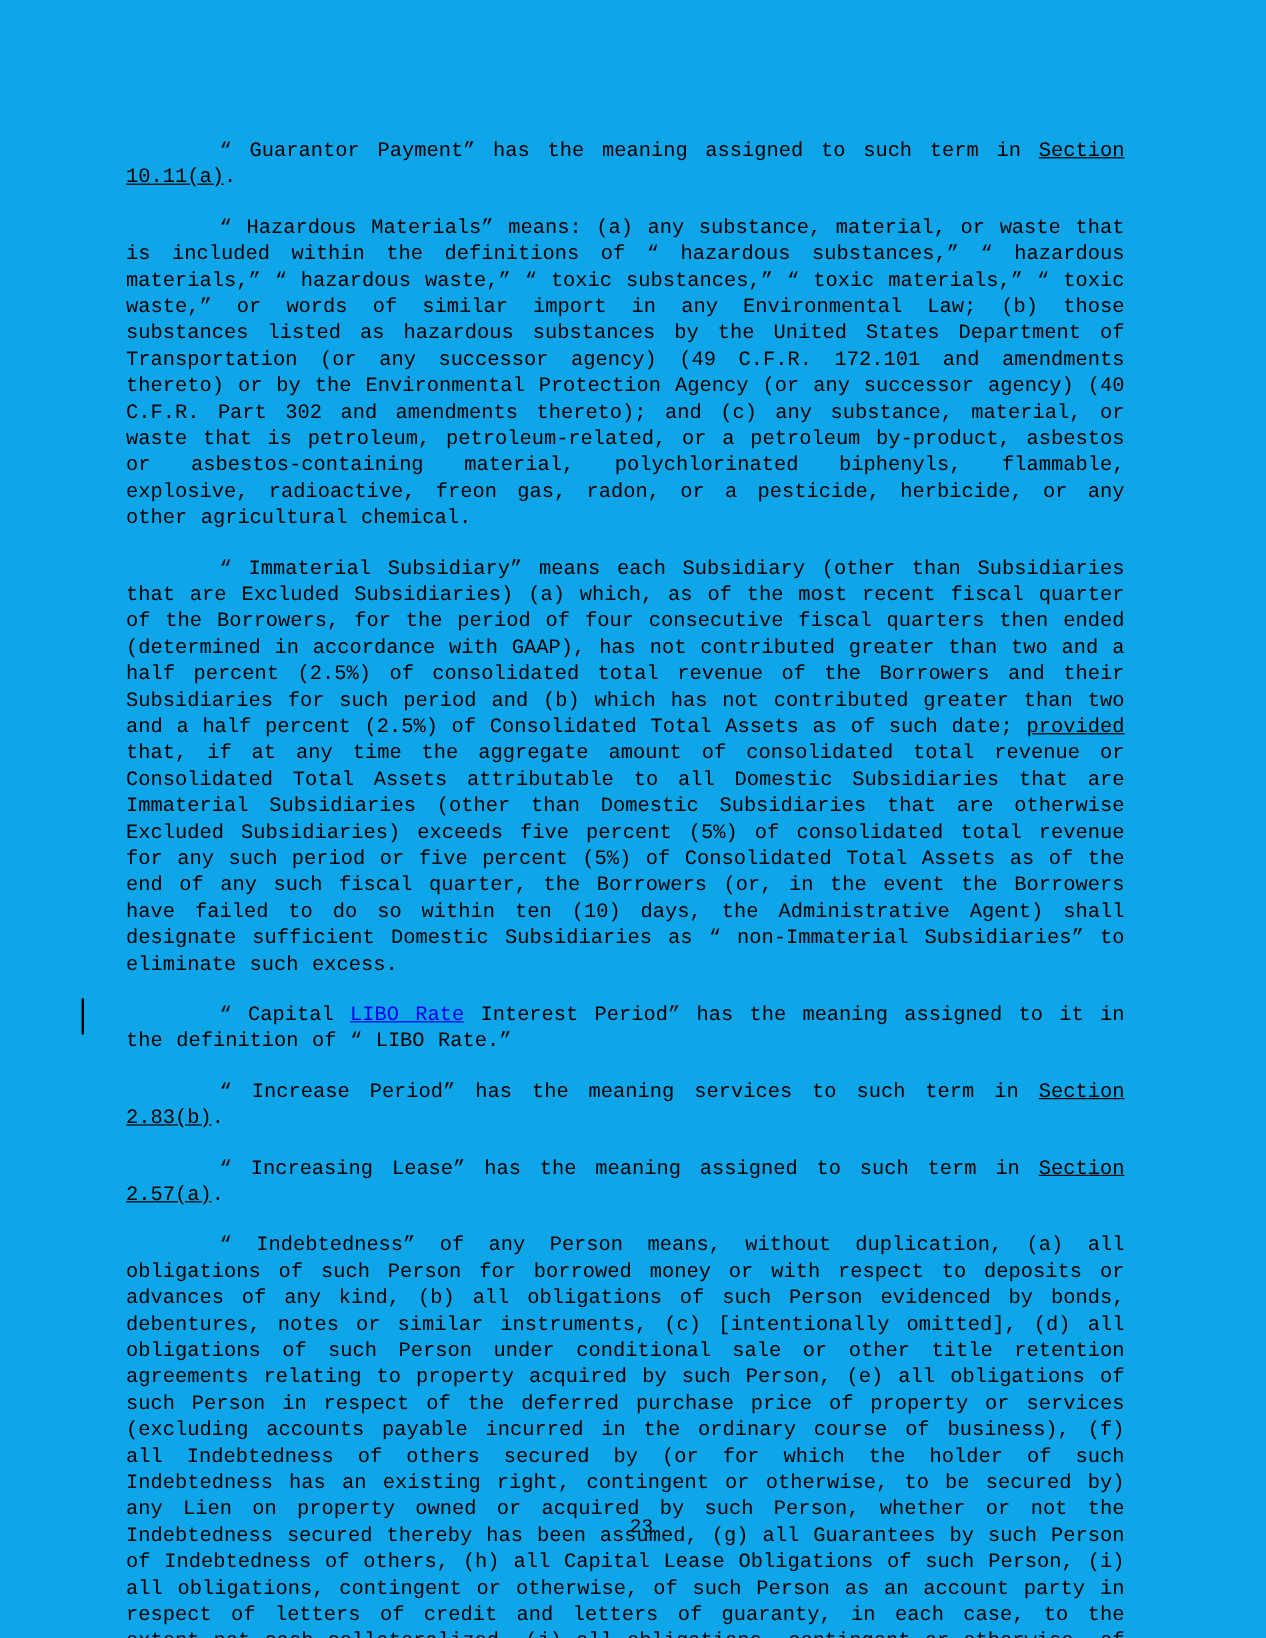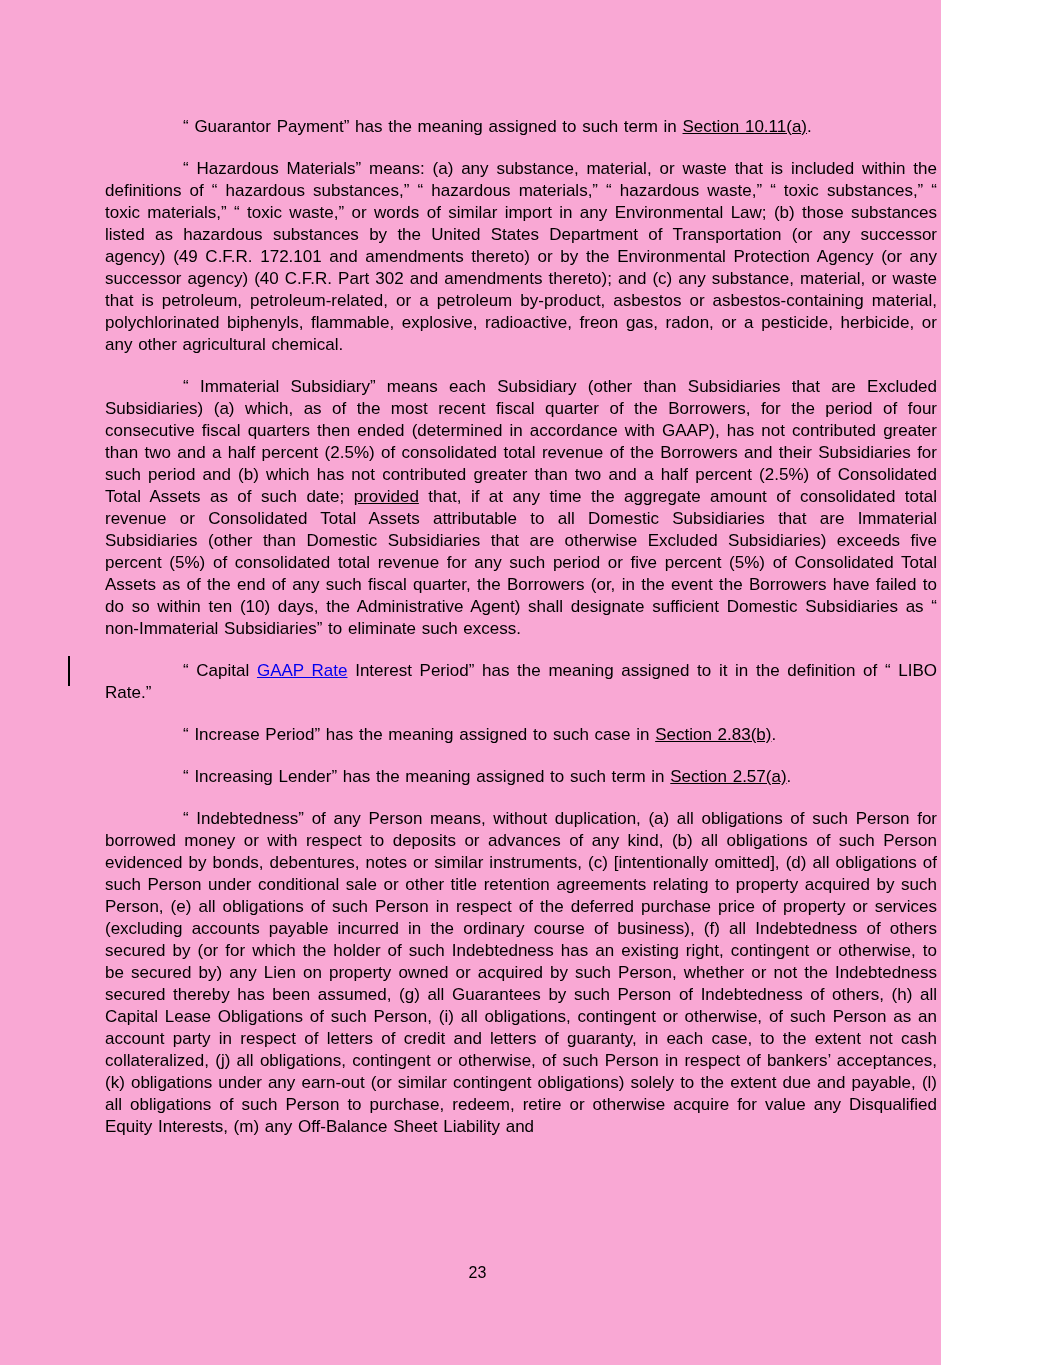--- a/index.html
+++ b/index.html
@@ -2,24 +2,24 @@
 <html><head>
 <meta charset="utf-8">
 <style>
   html, body {
     margin: 0;
     padding: 0;
     background: #ffffff;
   }
   .page {
     position: relative;
-    width: 941px;
+    width: 1055px;
     height: 1365px;
-    background: #f9a8d4;
-    font-family: Liberation Sans, sans-serif;
+    background: #0ea5e9;
+    font-family: Liberation Mono, monospace;
     color: #000000;
     overflow: hidden;
   }
   .content {
     position: absolute;
     left: 105px;
     top: 116px;
     width: 832px;
   }
   .para {
@@ -58,21 +58,21 @@
   }
 </style>
 </head>
 <body>
 
 <div class="page">
   <div class="content">
       <p class="para"><span class="run plain">“ Guarantor Payment” has the meaning assigned to such term in </span><span class="run ref">Section 10.11(a)</span><span class="run plain">.</span></p>
       <p class="para"><span class="run plain">“ Hazardous Materials” means:  (a) any substance, material, or waste that is included within the definitions of “ hazardous substances,” “ hazardous materials,” “ hazardous waste,” “ toxic substances,” “ toxic materials,” “ toxic waste,” or words of similar import in any Environmental Law; (b) those substances listed as hazardous substances by the United States Department of Transportation (or any successor agency) (49 C.F.R. 172.101 and amendments thereto) or by the Environmental Protection Agency (or any successor agency) (40 C.F.R. Part 302 and amendments thereto); and (c) any substance, material, or waste that is petroleum, petroleum-related, or a petroleum by-product, asbestos or asbestos-containing material, polychlorinated biphenyls, flammable, explosive, radioactive, freon gas, radon, or a pesticide, herbicide, or any other agricultural chemical.</span></p>
       <p class="para"><span class="run plain">“ Immaterial Subsidiary” means each Subsidiary (other than Subsidiaries that are Excluded Subsidiaries) (a) which, as of the most recent fiscal quarter of the Borrowers, for the period of four consecutive fiscal quarters then ended (determined in accordance with GAAP), has not contributed greater than two and a half percent (2.5%) of consolidated total revenue of the Borrowers and their Subsidiaries for such period and (b) which has not contributed greater than two and a half percent (2.5%) of Consolidated Total Assets as of such date; </span><span class="run underline">provided</span><span class="run plain"> that, if at any time the aggregate amount of consolidated total revenue or Consolidated Total Assets attributable to all Domestic Subsidiaries that are Immaterial Subsidiaries (other than Domestic Subsidiaries that are otherwise Excluded Subsidiaries) exceeds five percent (5%) of consolidated total revenue for any such period or five percent (5%) of Consolidated Total Assets as of the end of any such fiscal quarter, the Borrowers (or, in the event the Borrowers have failed to do so within ten (10) days, the Administrative Agent) shall designate sufficient Domestic Subsidiaries as “ non-Immaterial Subsidiaries” to eliminate such excess.</span></p>
-      <p class="para"><span class="change-bar"></span><span class="run plain">“ Capital </span><span class="run link">GAAP Rate</span><span class="run plain"> Interest Period” has the meaning assigned to it in the definition of “ LIBO Rate.”</span></p>
-      <p class="para"><span class="run plain">“ Increase Period” has the meaning assigned to such case in </span><span class="run ref">Section 2.83(b)</span><span class="run plain">.</span></p>
-      <p class="para"><span class="run plain">“ Increasing Lender” has the meaning assigned to such term in </span><span class="run ref">Section 2.57(a)</span><span class="run plain">.</span></p>
+      <p class="para"><span class="change-bar"></span><span class="run plain">“ Capital </span><span class="run link">LIBO Rate</span><span class="run plain"> Interest Period” has the meaning assigned to it in the definition of “ LIBO Rate.”</span></p>
+      <p class="para"><span class="run plain">“ Increase Period” has the meaning services to such term in </span><span class="run ref">Section 2.83(b)</span><span class="run plain">.</span></p>
+      <p class="para"><span class="run plain">“ Increasing Lease” has the meaning assigned to such term in </span><span class="run ref">Section 2.57(a)</span><span class="run plain">.</span></p>
       <p class="para"><span class="run plain">“ Indebtedness” of any Person means, without duplication, (a) all obligations of such Person for borrowed money or with respect to deposits or advances of any kind, (b) all obligations of such Person evidenced by bonds, debentures, notes or similar instruments, (c) [intentionally omitted], (d) all obligations of such Person under conditional sale or other title retention agreements relating to property acquired by such Person, (e) all obligations of such Person in respect of the deferred purchase price of property or services (excluding accounts payable incurred in the ordinary course of business), (f) all Indebtedness of others secured by (or for which the holder of such Indebtedness has an existing right, contingent or otherwise, to be secured by) any Lien on property owned or acquired by such Person, whether or not the Indebtedness secured thereby has been assumed, (g) all Guarantees by such Person of Indebtedness of others, (h) all Capital Lease Obligations of such Person, (i) all obligations, contingent or otherwise, of such Person as an account party in respect of letters of credit and letters of guaranty, in each case, to the extent not cash collateralized, (j) all obligations, contingent or otherwise, of such Person in respect of bankers’ acceptances, (k) obligations under any earn-out (or similar contingent obligations) solely to the extent due and payable, (l) all obligations of such Person to purchase, redeem, retire or otherwise acquire for value any Disqualified Equity Interests, (m)  any Off-Balance Sheet Liability and</span></p>
     </div>
   <div class="footer">
     <span>23</span>
   </div>
 </div>
 
 </body></html>

